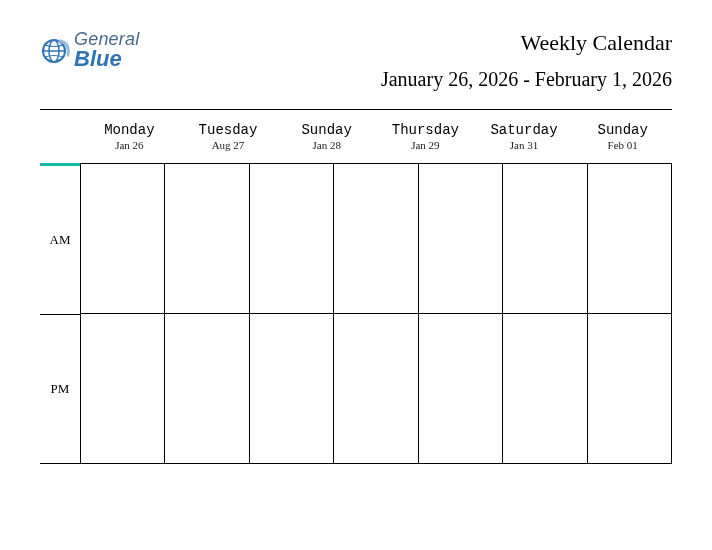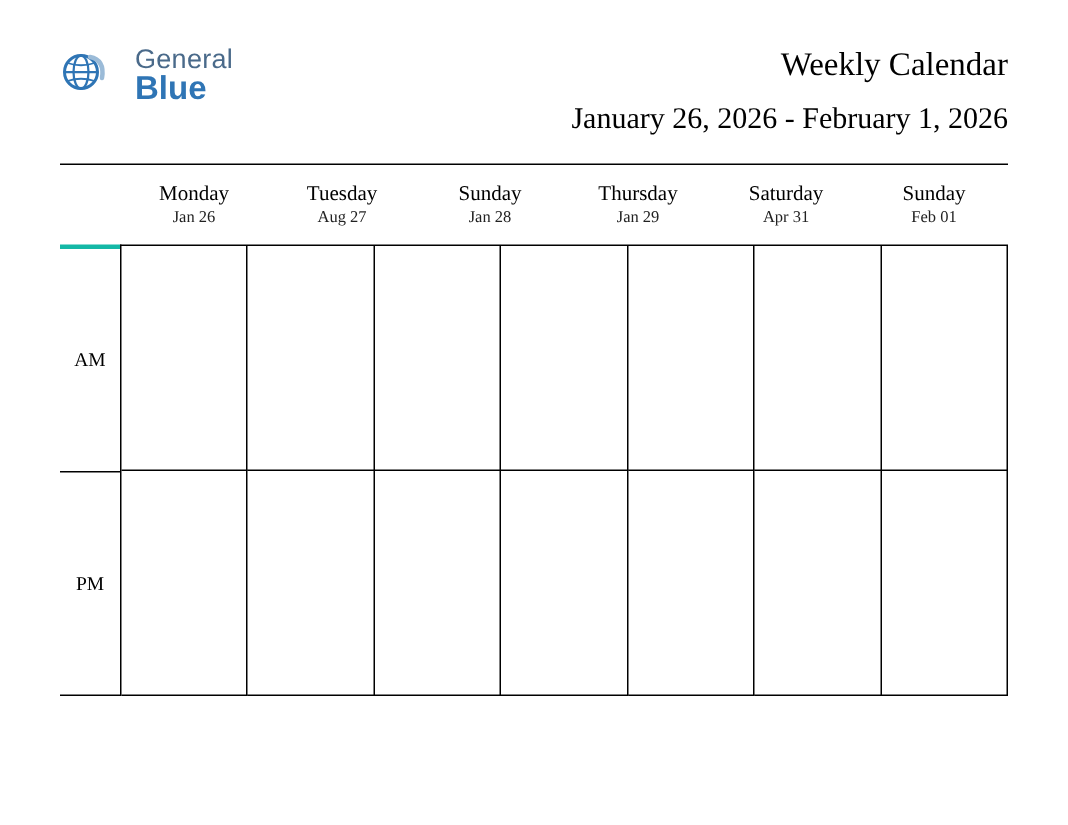--- a/index.html
+++ b/index.html
@@ -15,22 +15,23 @@
     padding: 30px 40px 20px 40px;
   }
   .header-row {
     display: flex;
     justify-content: space-between;
     align-items: flex-start;
     margin-bottom: 18px;
   }
   .logo {
     display: flex;
-    align-items: flex-start;
-    gap: 18px;
+    align-items: center;
+    gap: 2px;
+    font-style: italic;
   }
   .logo-mark {
     width: 32px;
     height: 32px;
     position: relative;
     margin-top: 2px;
   }
   .logo-text {
     line-height: 1;
   }
@@ -75,20 +76,21 @@
     flex-shrink: 0;
   }
   .day-col {
     flex: 1;
     text-align: center;
     padding: 4px 0 6px 0;
   }
   .day-name {
     font-size: 14px;
     font-weight: 400;
+    font-family: Liberation Mono, monospace;
   }
   .day-date {
     font-size: 11px;
     color: #222;
     margin-top: 1px;
   }
   .grid {
     display: flex;
   }
   .grid-body {
@@ -161,21 +163,21 @@
     <div class="day-col">
       <div class="day-name">Sunday</div>
       <div class="day-date">Jan 28</div>
     </div>
     <div class="day-col">
       <div class="day-name">Thursday</div>
       <div class="day-date">Jan 29</div>
     </div>
     <div class="day-col">
       <div class="day-name">Saturday</div>
-      <div class="day-date">Apr 31</div>
+      <div class="day-date">Jan 31</div>
     </div>
     <div class="day-col">
       <div class="day-name">Sunday</div>
       <div class="day-date">Feb 01</div>
     </div>
   </div>
 
   <div class="grid">
     <div class="row-labels">
       <div class="row-label">AM</div>

